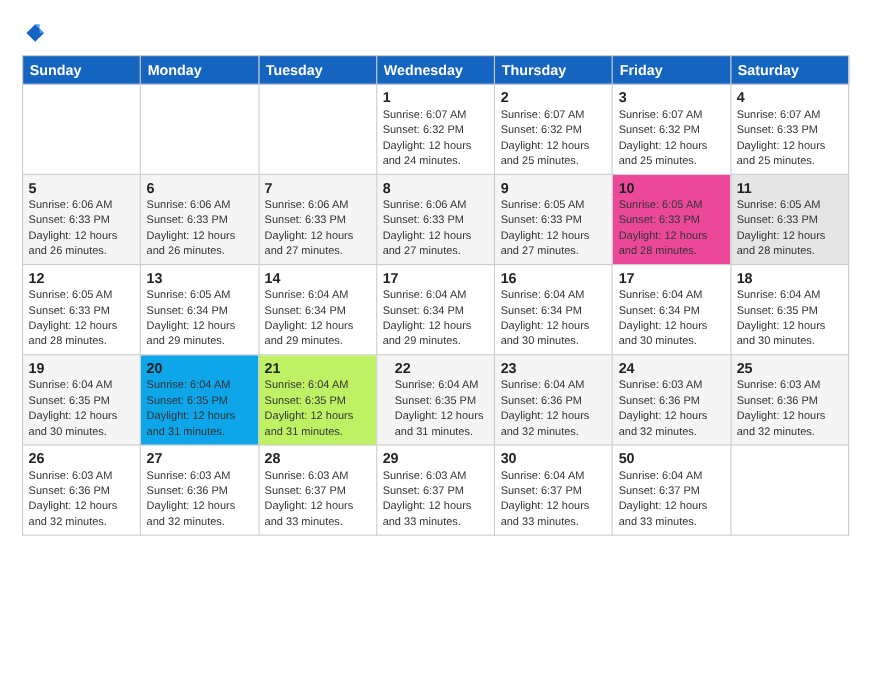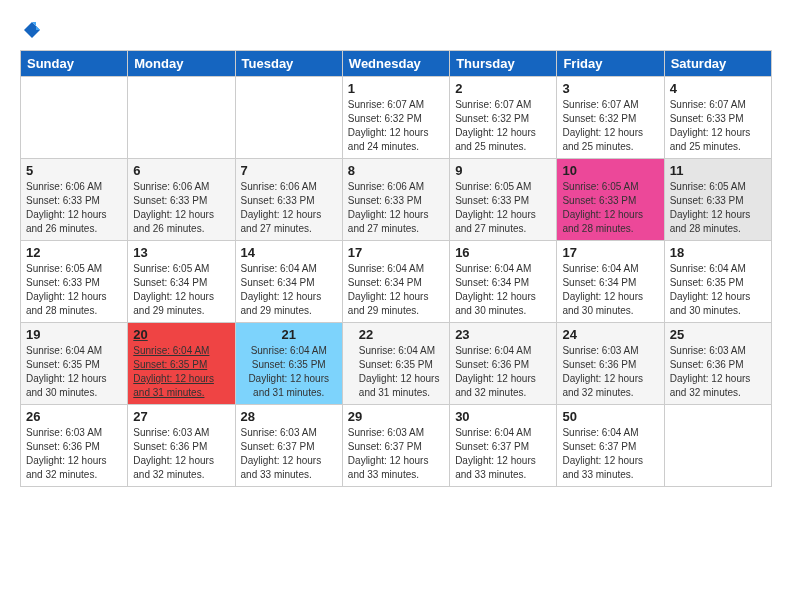--- a/index.html
+++ b/index.html
@@ -262,28 +262,28 @@
         </td>
       </tr>
       <tr>
         <td style="background: rgb(245, 245, 245);">
           <div class="day-number">19</div>
           <div class="day-info">Sunrise: 6:04 AM
 Sunset: 6:35 PM
 Daylight: 12 hours
 and 30 minutes.</div>
         </td>
-        <td style="background: #ef4444; text-decoration: underline;">
+        <td style="background: #0ea5e9;">
           <div class="day-number">20</div>
           <div class="day-info">Sunrise: 6:04 AM
 Sunset: 6:35 PM
 Daylight: 12 hours
 and 31 minutes.</div>
         </td>
-        <td style="background: #7dd3fc; text-align: center;">
+        <td style="background: #bef264;">
           <div class="day-number">21</div>
           <div class="day-info">Sunrise: 6:04 AM
 Sunset: 6:35 PM
 Daylight: 12 hours
 and 31 minutes.</div>
         </td>
         <td style="background: rgb(245, 245, 245); padding-left: 16px;">
           <div class="day-number">22</div>
           <div class="day-info">Sunrise: 6:04 AM
 Sunset: 6:35 PM

